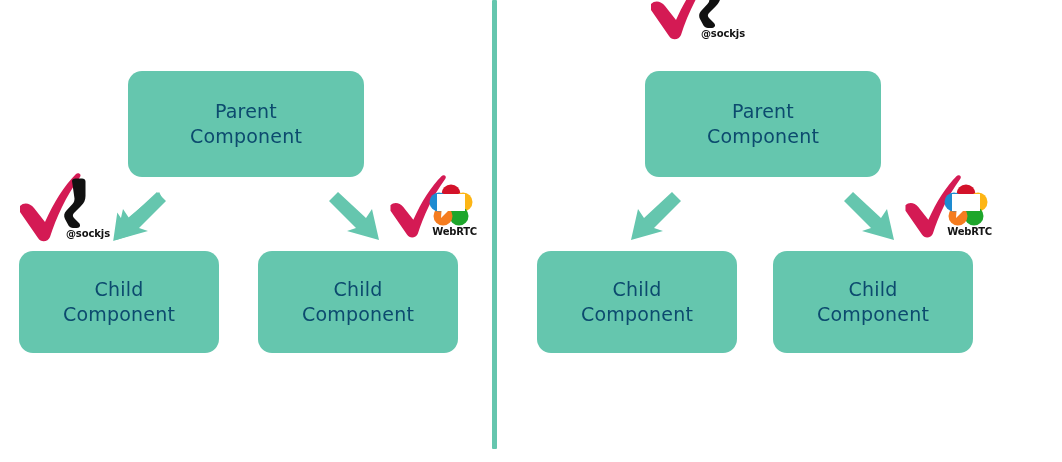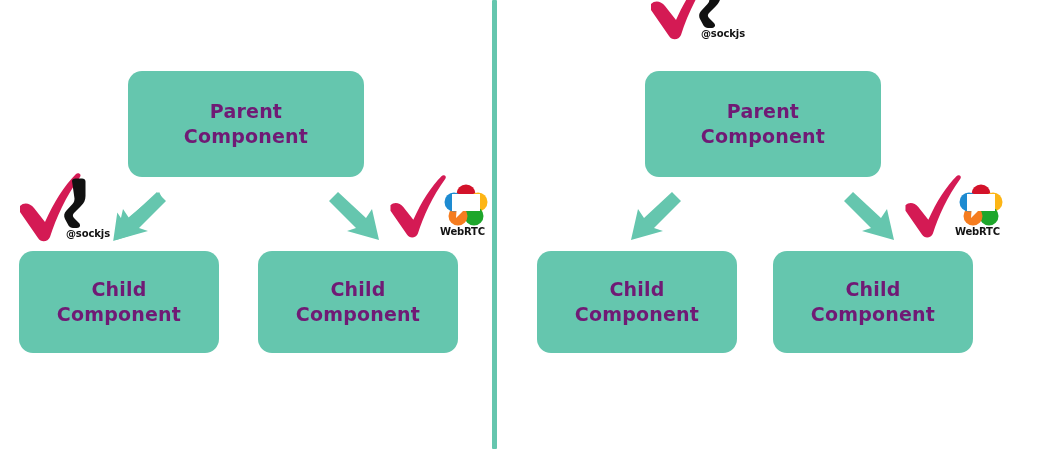--- a/index.html
+++ b/index.html
@@ -20,25 +20,25 @@
 
   
   .box {
     position: absolute;
     background: #65C6AE;
     border-radius: 14px;
     display: flex;
     align-items: center;
     justify-content: center;
     text-align: center;
-    color: #701a75;
+    color: #0c4a6e;
     font-size: 19px;
     line-height: 25px;
     font-family: "DejaVu Sans", sans-serif;
-    font-weight: 700;
+    font-weight: 400;
     letter-spacing: 0.2px;
     white-space: pre-line;
     user-select: none;
   }
   .box.parent { width: 236px; height: 106px; }
   .box.child  { width: 200px; height: 102px; border-radius: 14px; }
 
   
   .divider {
     position: absolute;
@@ -74,22 +74,21 @@
     letter-spacing: -0.1px;
     margin-top: 1px;
     line-height: 10px;
     text-align: right;
   }
 
   
   .webrtc-group {
     position: absolute;
     width: 52px;
-    text-align: left;
-    margin-left: 15px;
+    text-align: right;
   }
   .webrtc-group .webrtc-svg { display: block; margin: 0 auto; }
   .webrtc-label {
     font-family: "DejaVu Sans", sans-serif;
     font-size: 10px;
     font-weight: bold;
     color: #141414;
     letter-spacing: -0.2px;
     margin-top: 0px;
     line-height: 11px;

